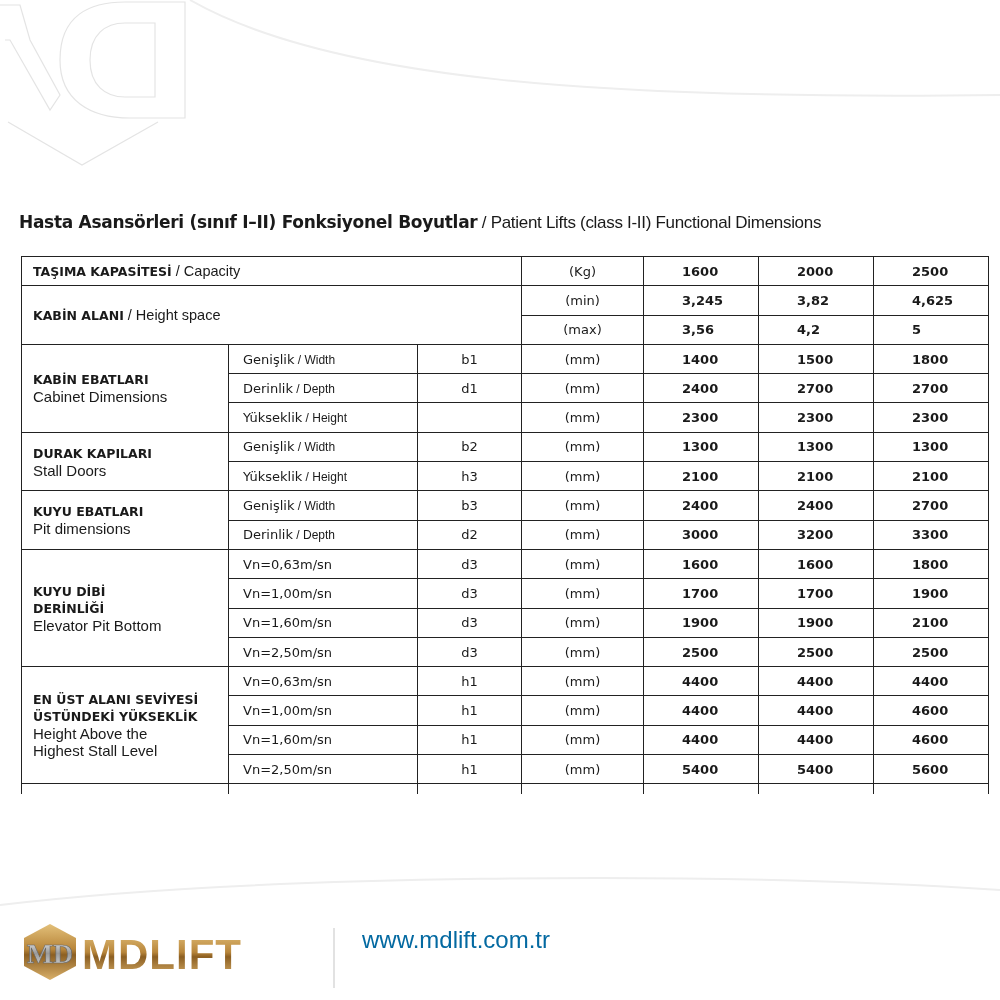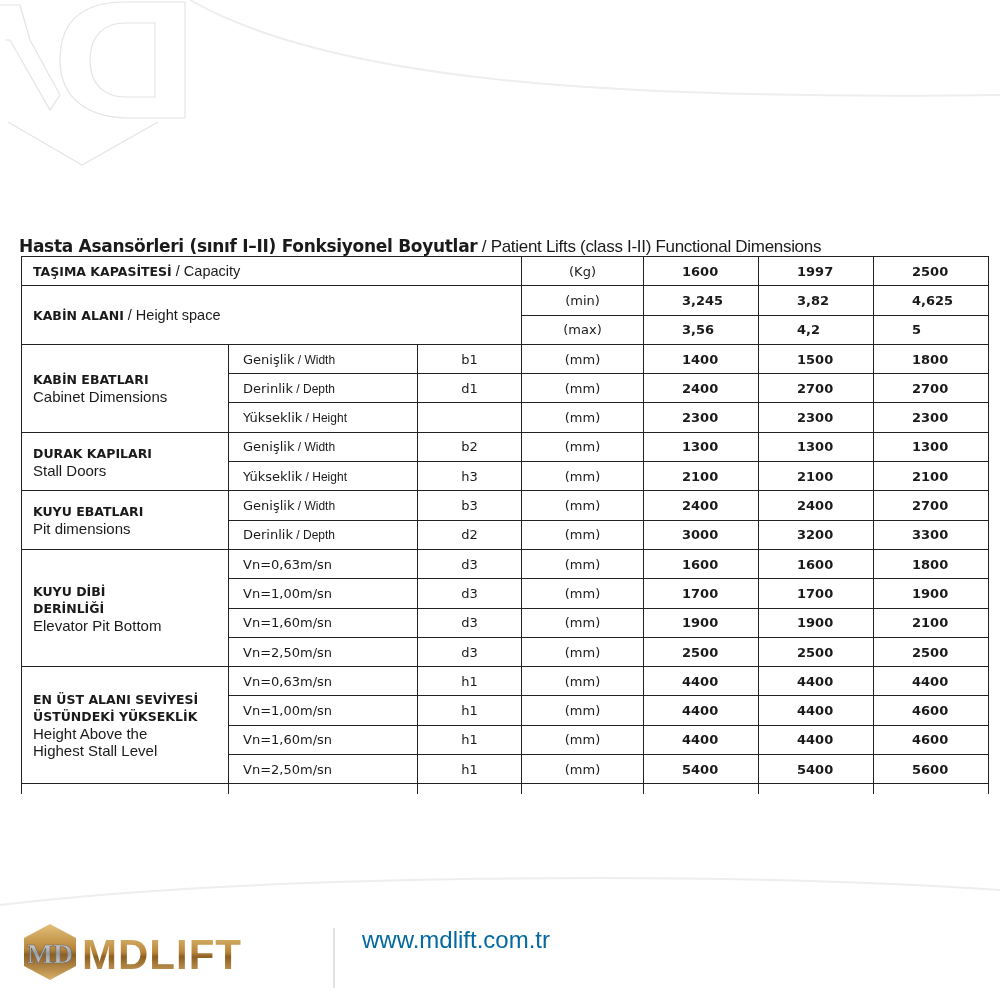--- a/index.html
+++ b/index.html
@@ -3,21 +3,21 @@
 <meta charset="utf-8">
 <style>
   * { box-sizing: border-box; margin: 0; padding: 0; }
   html, body { width: 1000px; height: 1000px; background: #ffffff; overflow: hidden; }
   body { position: relative; font-family: "DejaVu Sans", "Liberation Sans", sans-serif; color: #1a1a1a; }
 
   .watermark { position: absolute; left: 0; top: 0; width: 200px; height: 170px; }
   .top-curve { position: absolute; left: 0; top: 0; width: 1000px; height: 110px; }
   .bottom-curve { position: absolute; left: 0; top: 870px; width: 1000px; height: 40px; }
 
-  .title { position: absolute; left: 19px; top: 236px; font-size: 17px; white-space: nowrap; letter-spacing: -0.3px; }
+  .title { position: absolute; left: 19px; top: 212px; font-size: 17px; white-space: nowrap; letter-spacing: -0.3px; }
   .title .tr { font-weight: bold; }
   .title .en { font-family: "Liberation Sans", sans-serif; font-size: 17px; font-weight: normal; }
 
   table.spec { position: absolute; left: 21px; top: 256px; width: 967px; border-collapse: collapse; table-layout: fixed; }
   table.spec td { border: 1.5px solid #222; height: 29.3px; font-size: 13px; vertical-align: middle; }
   td.grp { padding-left: 11px; line-height: 17px; }
   td.grp .b { font-weight: bold; font-size: 12.5px; display: block; }
   td.grp .n { font-family: "Liberation Sans", sans-serif; font-size: 15px; display: block; }
   td.full { padding-left: 11px; font-size: 13px; }
   td.full .b { font-weight: bold; font-size: 12.5px; }
@@ -64,21 +64,21 @@
       <col style="width:115px">
       <col style="width:115px">
       <col style="width:115px">
   </colgroup>
 
   <tbody>
       <tr>
     <td class="full" colspan="3"><span class="b">TAŞIMA KAPASİTESİ</span><span class="n"> / Capacity</span></td>
     <td class="unit">(Kg)</td>
     <td class="val">1600</td>
-    <td class="val">1997</td>
+    <td class="val">2000</td>
     <td class="val">2500</td>
   </tr>
 
   <tr>
     <td class="full" colspan="3" rowspan="2"><span class="b">KABİN ALANI</span><span class="n"> / Height space</span></td>
     <td class="unit">(min)</td>
     <td class="val">3,245</td>
     <td class="val">3,82</td>
     <td class="val">4,625</td>
   </tr>

